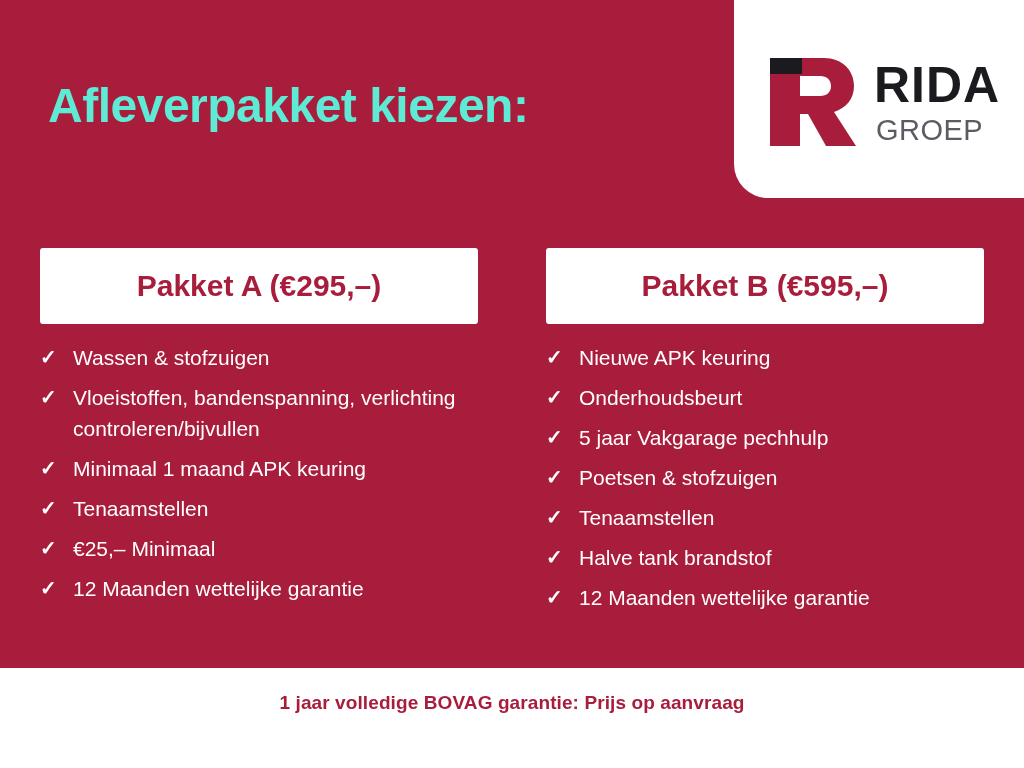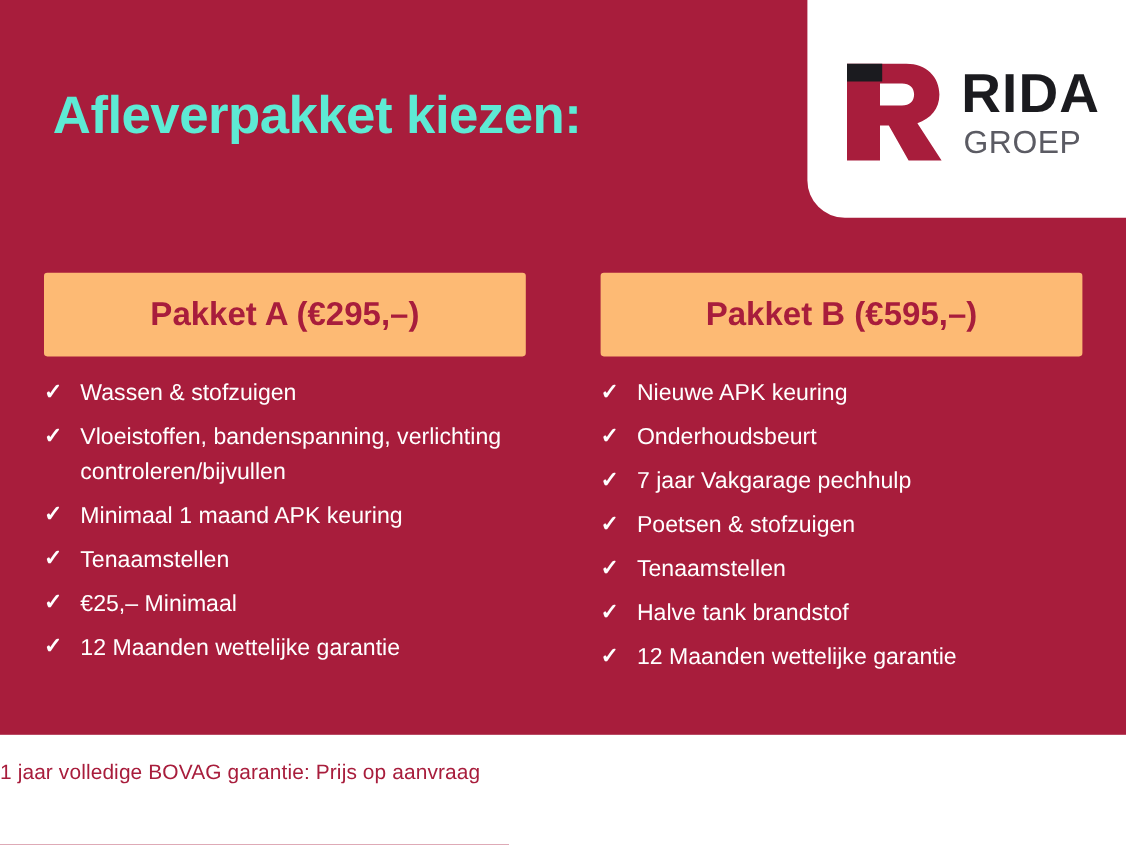--- a/index.html
+++ b/index.html
@@ -26,23 +26,24 @@
     right: 0;
     bottom: 0;
     height: 100px;
     background: #ffffff;
   }
   .footer-note {
     position: absolute;
     left: 0;
     right: 0;
     bottom: 54px;
+    text-align: center;
     color: #a81d3c;
     font-size: 19px;
-    font-weight: normal;
+    font-weight: bold;
     letter-spacing: 0.1px;
   }
   
   .logo-block {
     position: absolute;
     top: 0;
     right: 0;
     width: 290px;
     height: 198px;
     background: #ffffff;
@@ -98,21 +99,21 @@
     right: 40px;
     top: 248px;
     display: flex;
     gap: 68px;
   }
   .col {
     flex: 1;
     min-width: 0;
   }
   .pkg-header {
-    background: #fdba74;
+    background: #ffffff;
     border-radius: 3px;
     height: 76px;
     display: flex;
     align-items: center;
     justify-content: center;
     color: #a81d3c;
     font-size: 30px;
     font-weight: bold;
   }
   .items {
@@ -203,21 +204,21 @@
         <li class="item">
           <span class="check">✓</span>
           <span class="item-text">Nieuwe APK keuring</span>
         </li>
         <li class="item">
           <span class="check">✓</span>
           <span class="item-text">Onderhoudsbeurt</span>
         </li>
         <li class="item">
           <span class="check">✓</span>
-          <span class="item-text">7 jaar Vakgarage pechhulp</span>
+          <span class="item-text">5 jaar Vakgarage pechhulp</span>
         </li>
         <li class="item">
           <span class="check">✓</span>
           <span class="item-text">Poetsen &amp; stofzuigen</span>
         </li>
         <li class="item">
           <span class="check">✓</span>
           <span class="item-text">Tenaamstellen</span>
         </li>
         <li class="item">

